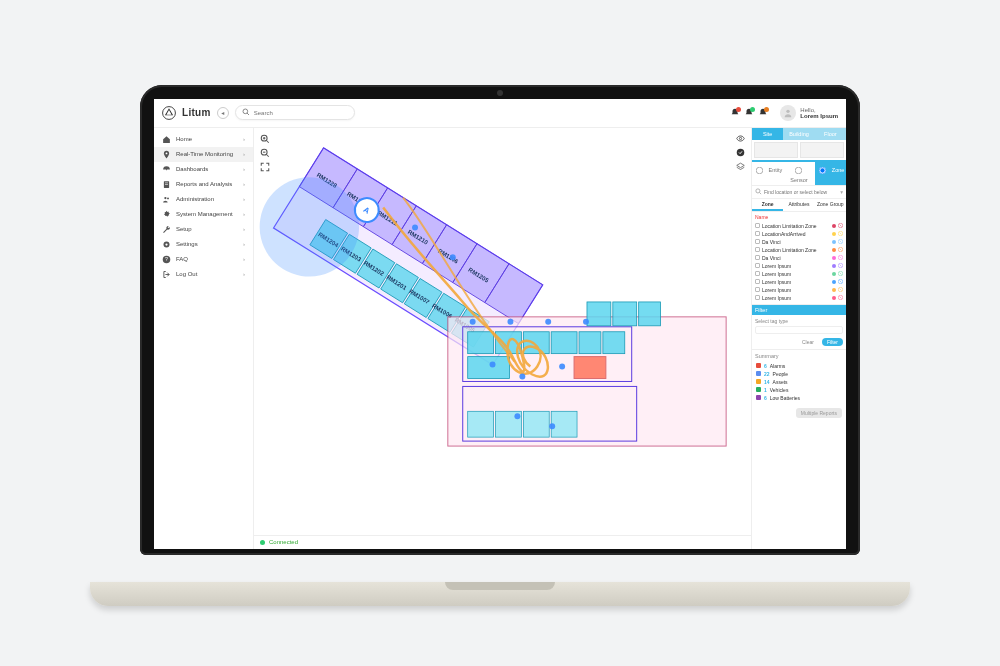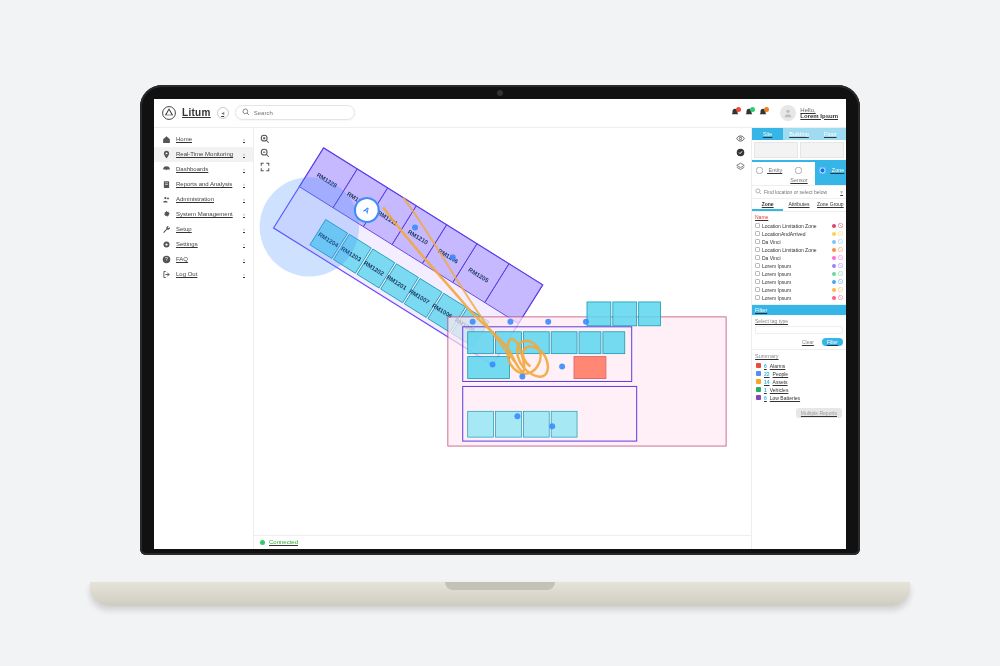--- a/index.html
+++ b/index.html
@@ -27,21 +27,20 @@
   }
   .laptop-base::after{
     content:""; position:absolute; top:0; left:50%; transform:translateX(-50%);
     width:110px; height:8px; background:#c4c1b6; border-radius:0 0 10px 10px;
   }
 
   .screen {
     width: 100%; height: 100%; background: #fff; display: flex; flex-direction: column;
     font-size: 6px; color: #333;
     overflow: hidden;
-    text-decoration: underline;
   }
 
   
   .topbar { display:flex; align-items:center; gap:6px; padding:6px 8px; border-bottom:1px solid #eee; }
   .logo-mark { width:14px; height:14px; }
   .brand { font-weight:700; font-size:10px; letter-spacing:.3px; }
   .collapse-btn { width:12px;height:12px;border:1px solid #ccc;border-radius:50%;display:flex;align-items:center;justify-content:center;font-size:6px;color:#777; }
   .search-pill { flex:0 0 120px; display:flex; align-items:center; gap:4px; background:#fff; border:1px solid #e4e4e4; border-radius:10px; padding:2px 6px; box-shadow:0 1px 2px rgba(0,0,0,.04); }
   .search-pill input { border:none; outline:none; font-size:6px; width:100%; }
   .spacer { flex:1; }

